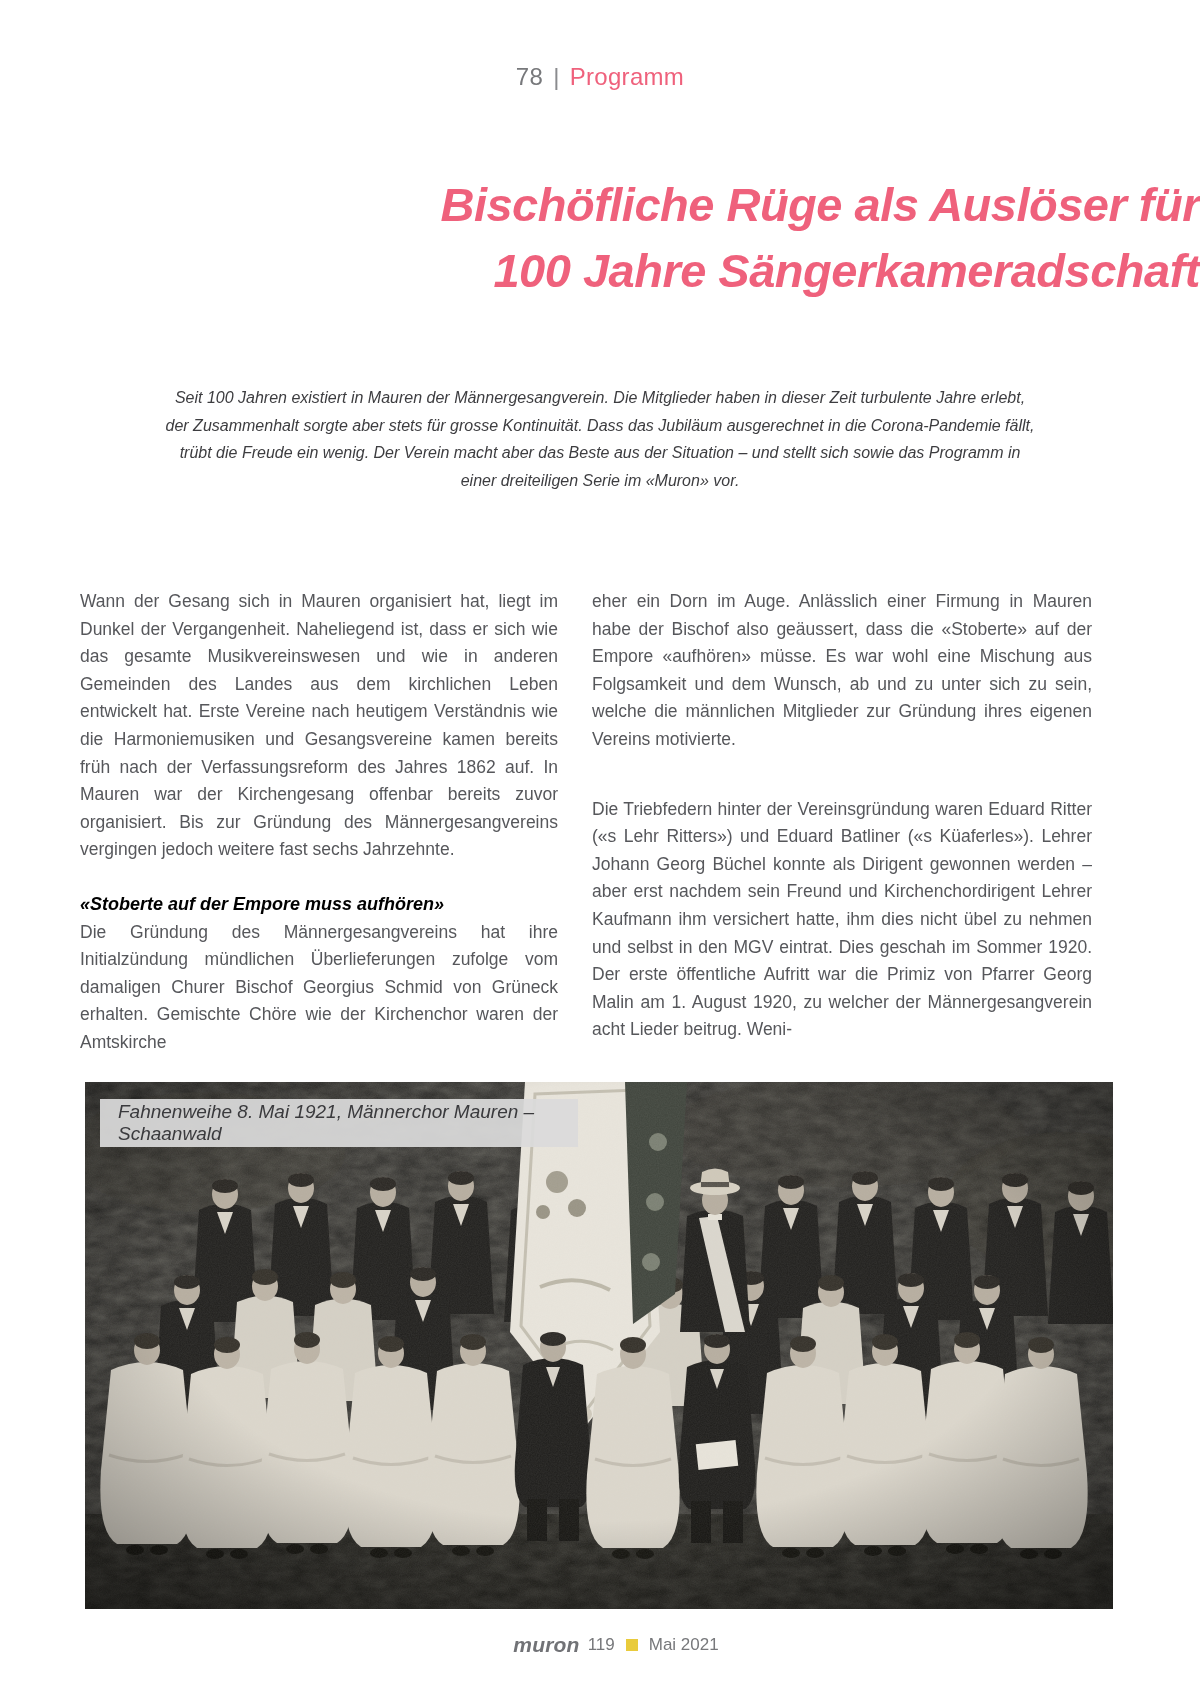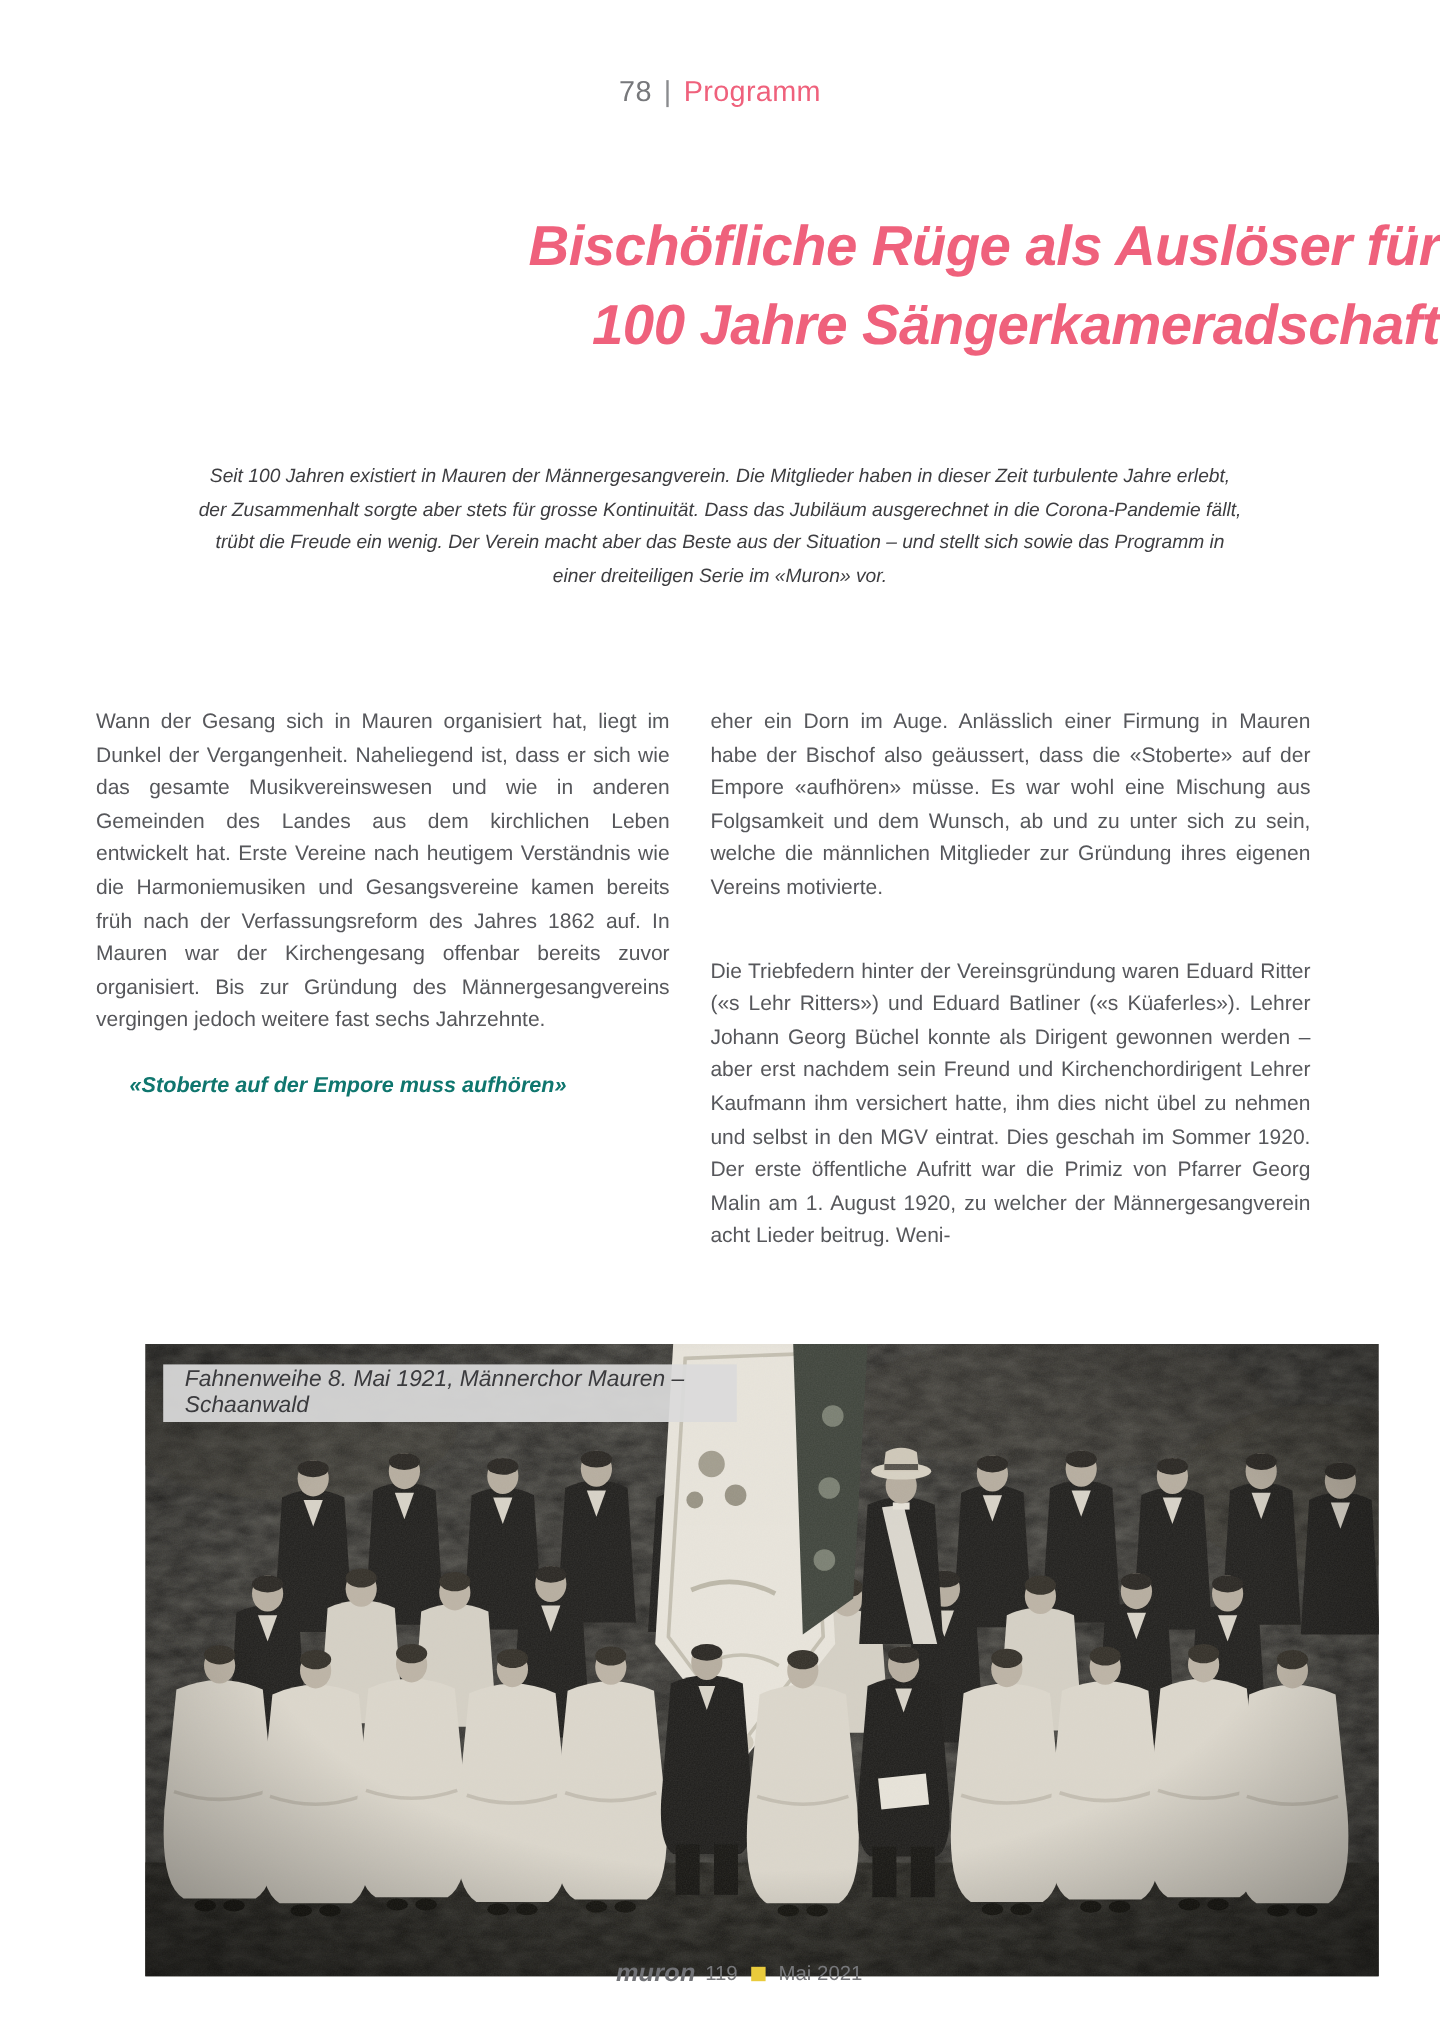--- a/index.html
+++ b/index.html
@@ -45,27 +45,27 @@
     display:flex; gap:34px;
   }
   .col { font-size:17.5px; line-height:27.6px; color:#56575b; }
   .col-left  { width:478px; }
   .col-right { width:500px; }
   .col p { text-align:justify; }
   .col p.spaced { margin-top:42px; }
   .subhead {
     margin-top:27px;
     font-weight:700; font-style:italic;
-    font-size:18px; color:#0f766e;margin-left:28px;
+    font-size:18px; color:#000000;
   }
 
   
   .photo-figure {
-    position:absolute; top:1120px; left:85px;
-    width:1028px; height:474px;margin-left:36px;
+    position:absolute; top:1082px; left:85px;
+    width:1028px; height:474px;
   }
   .photo-figure svg { display:block; width:1028px; height:527px; }
   .photo-caption {
     position:absolute; top:17px; left:15px;
     width:478px; height:48px;
     background:rgba(218,218,218,0.93);
     display:flex; align-items:center;
     padding-left:18px;
     font-style:italic; font-size:19px; color:#3a3a3d;
   }
@@ -90,20 +90,21 @@
   <span style="display:block">Bischöfliche Rüge als Auslöser für</span>
   <span style="display:block">100 Jahre Sängerkameradschaft</span>
 </h1>
 
 <div class="lead">Seit 100 Jahren existiert in Mauren der Männergesangverein. Die Mitglieder haben in dieser Zeit turbulente Jahre erlebt, der Zusammenhalt sorgte aber stets für grosse Kontinuität. Dass das Jubiläum ausgerechnet in die Corona-Pandemie fällt, trübt die Freude ein wenig. Der Verein macht aber das Beste aus der Situation – und stellt sich sowie das Programm in einer dreiteiligen Serie im «Muron» vor.</div>
 
 <div class="columns">
   <div class="col col-left">
     <p>Wann der Gesang sich in Mauren organisiert hat, liegt im Dunkel der Vergangenheit. Naheliegend ist, dass er sich wie das gesamte Musikvereinswesen und wie in anderen Gemeinden des Landes aus dem kirchlichen Leben entwickelt hat. Erste Vereine nach heutigem Verständnis wie die Harmoniemusiken und Gesangsvereine kamen bereits früh nach der Verfassungsreform des Jahres 1862 auf. In Mauren war der Kirchengesang offenbar bereits zuvor organisiert. Bis zur Gründung des Männergesangvereins vergingen jedoch weitere fast sechs Jahrzehnte.</p>
     <div class="subhead">«Stoberte auf der Empore muss aufhören»</div>
+    <p>Die Gründung des Männergesangvereins hat ihre Initialzündung mündlichen Überlieferungen zufolge vom damaligen Churer Bischof Georgius Schmid von Grüneck erhalten. Gemischte Chöre wie der Kirchenchor waren der Amtskirche</p>
   </div>
   <div class="col col-right">
     <p>eher ein Dorn im Auge. Anlässlich einer Firmung in Mauren habe der Bischof also geäussert, dass die «Stoberte» auf der Empore «aufhören» müsse. Es war wohl eine Mischung aus Folgsamkeit und dem Wunsch, ab und zu unter sich zu sein, welche die männlichen Mitglieder zur Gründung ihres eigenen Vereins motivierte.</p>
     <p class="spaced">Die Triebfedern hinter der Vereinsgründung waren Eduard Ritter («s Lehr Ritters») und Eduard Batliner («s Küaferles»). Lehrer Johann Georg Büchel konnte als Dirigent gewonnen werden – aber erst nachdem sein Freund und Kirchenchordirigent Lehrer Kaufmann ihm versichert hatte, ihm dies nicht übel zu nehmen und selbst in den MGV eintrat. Dies geschah im Sommer 1920. Der erste öffentliche Aufritt war die Primiz von Pfarrer Georg Malin am 1. August 1920, zu welcher der Männergesangverein acht Lieder beitrug. Weni-</p>
   </div>
 </div>
 
 <figure class="photo-figure">
   <svg viewBox="0 0 1028 527" aria-hidden="true">
     <defs>

